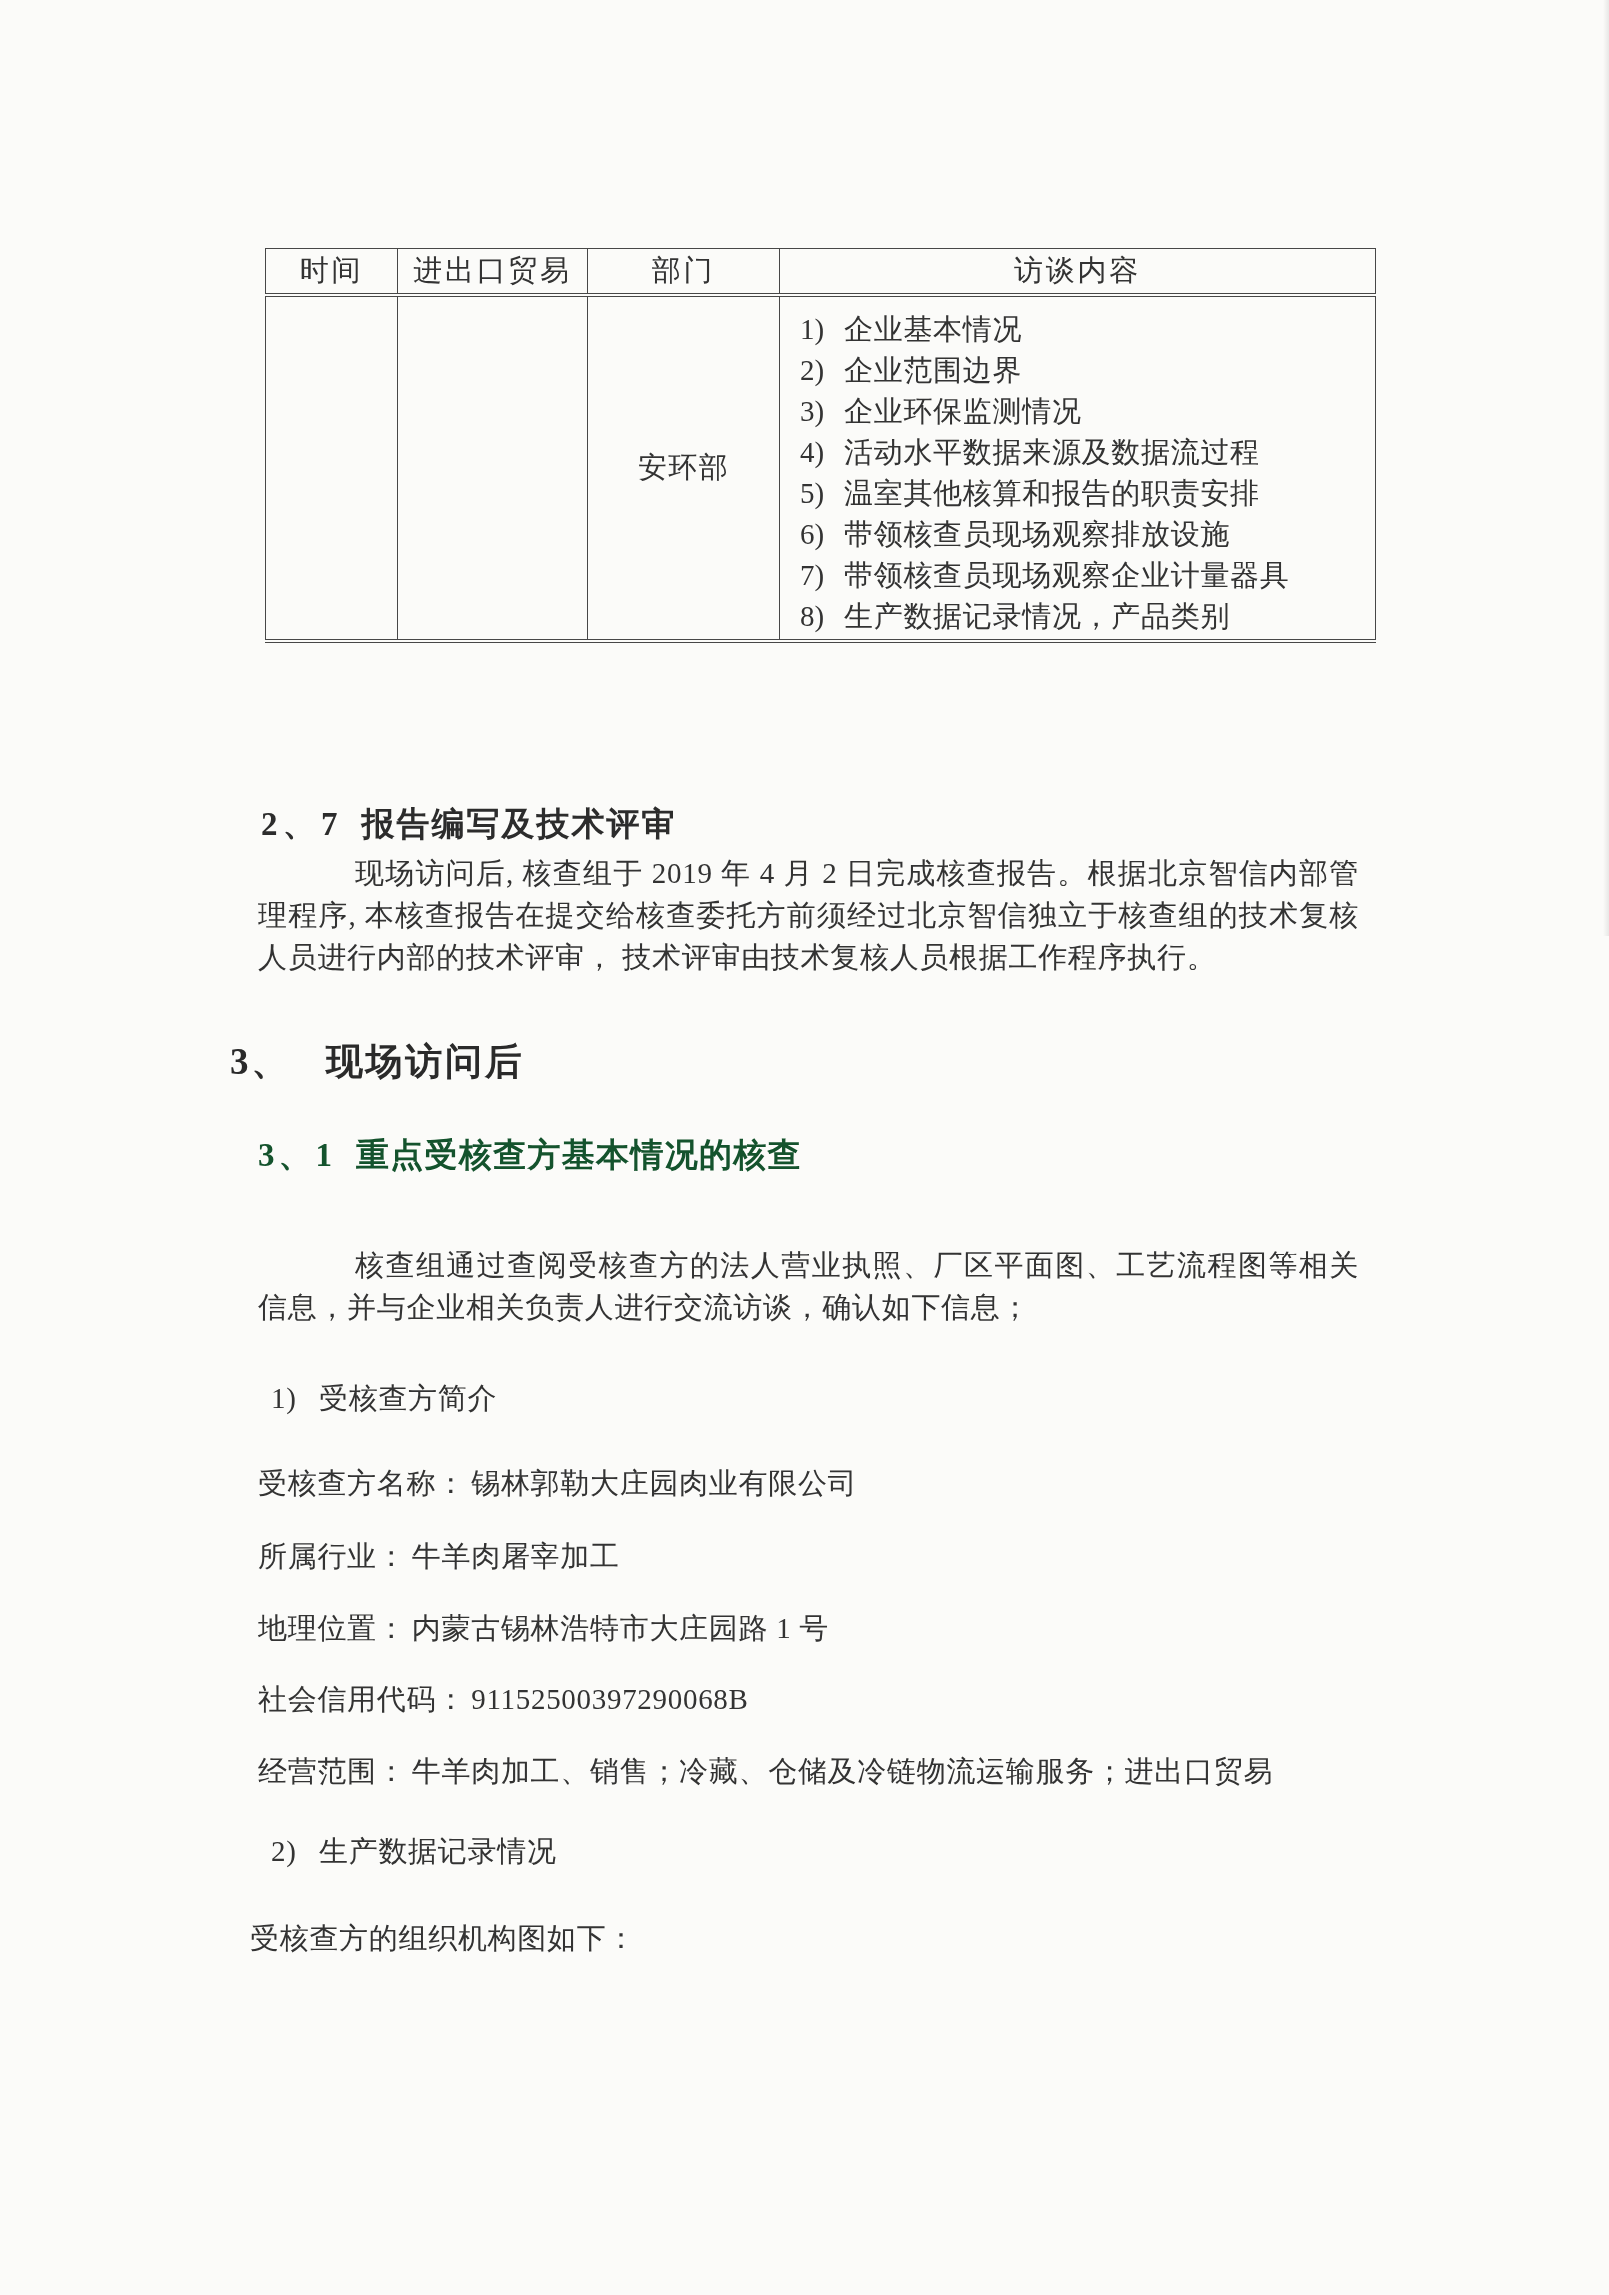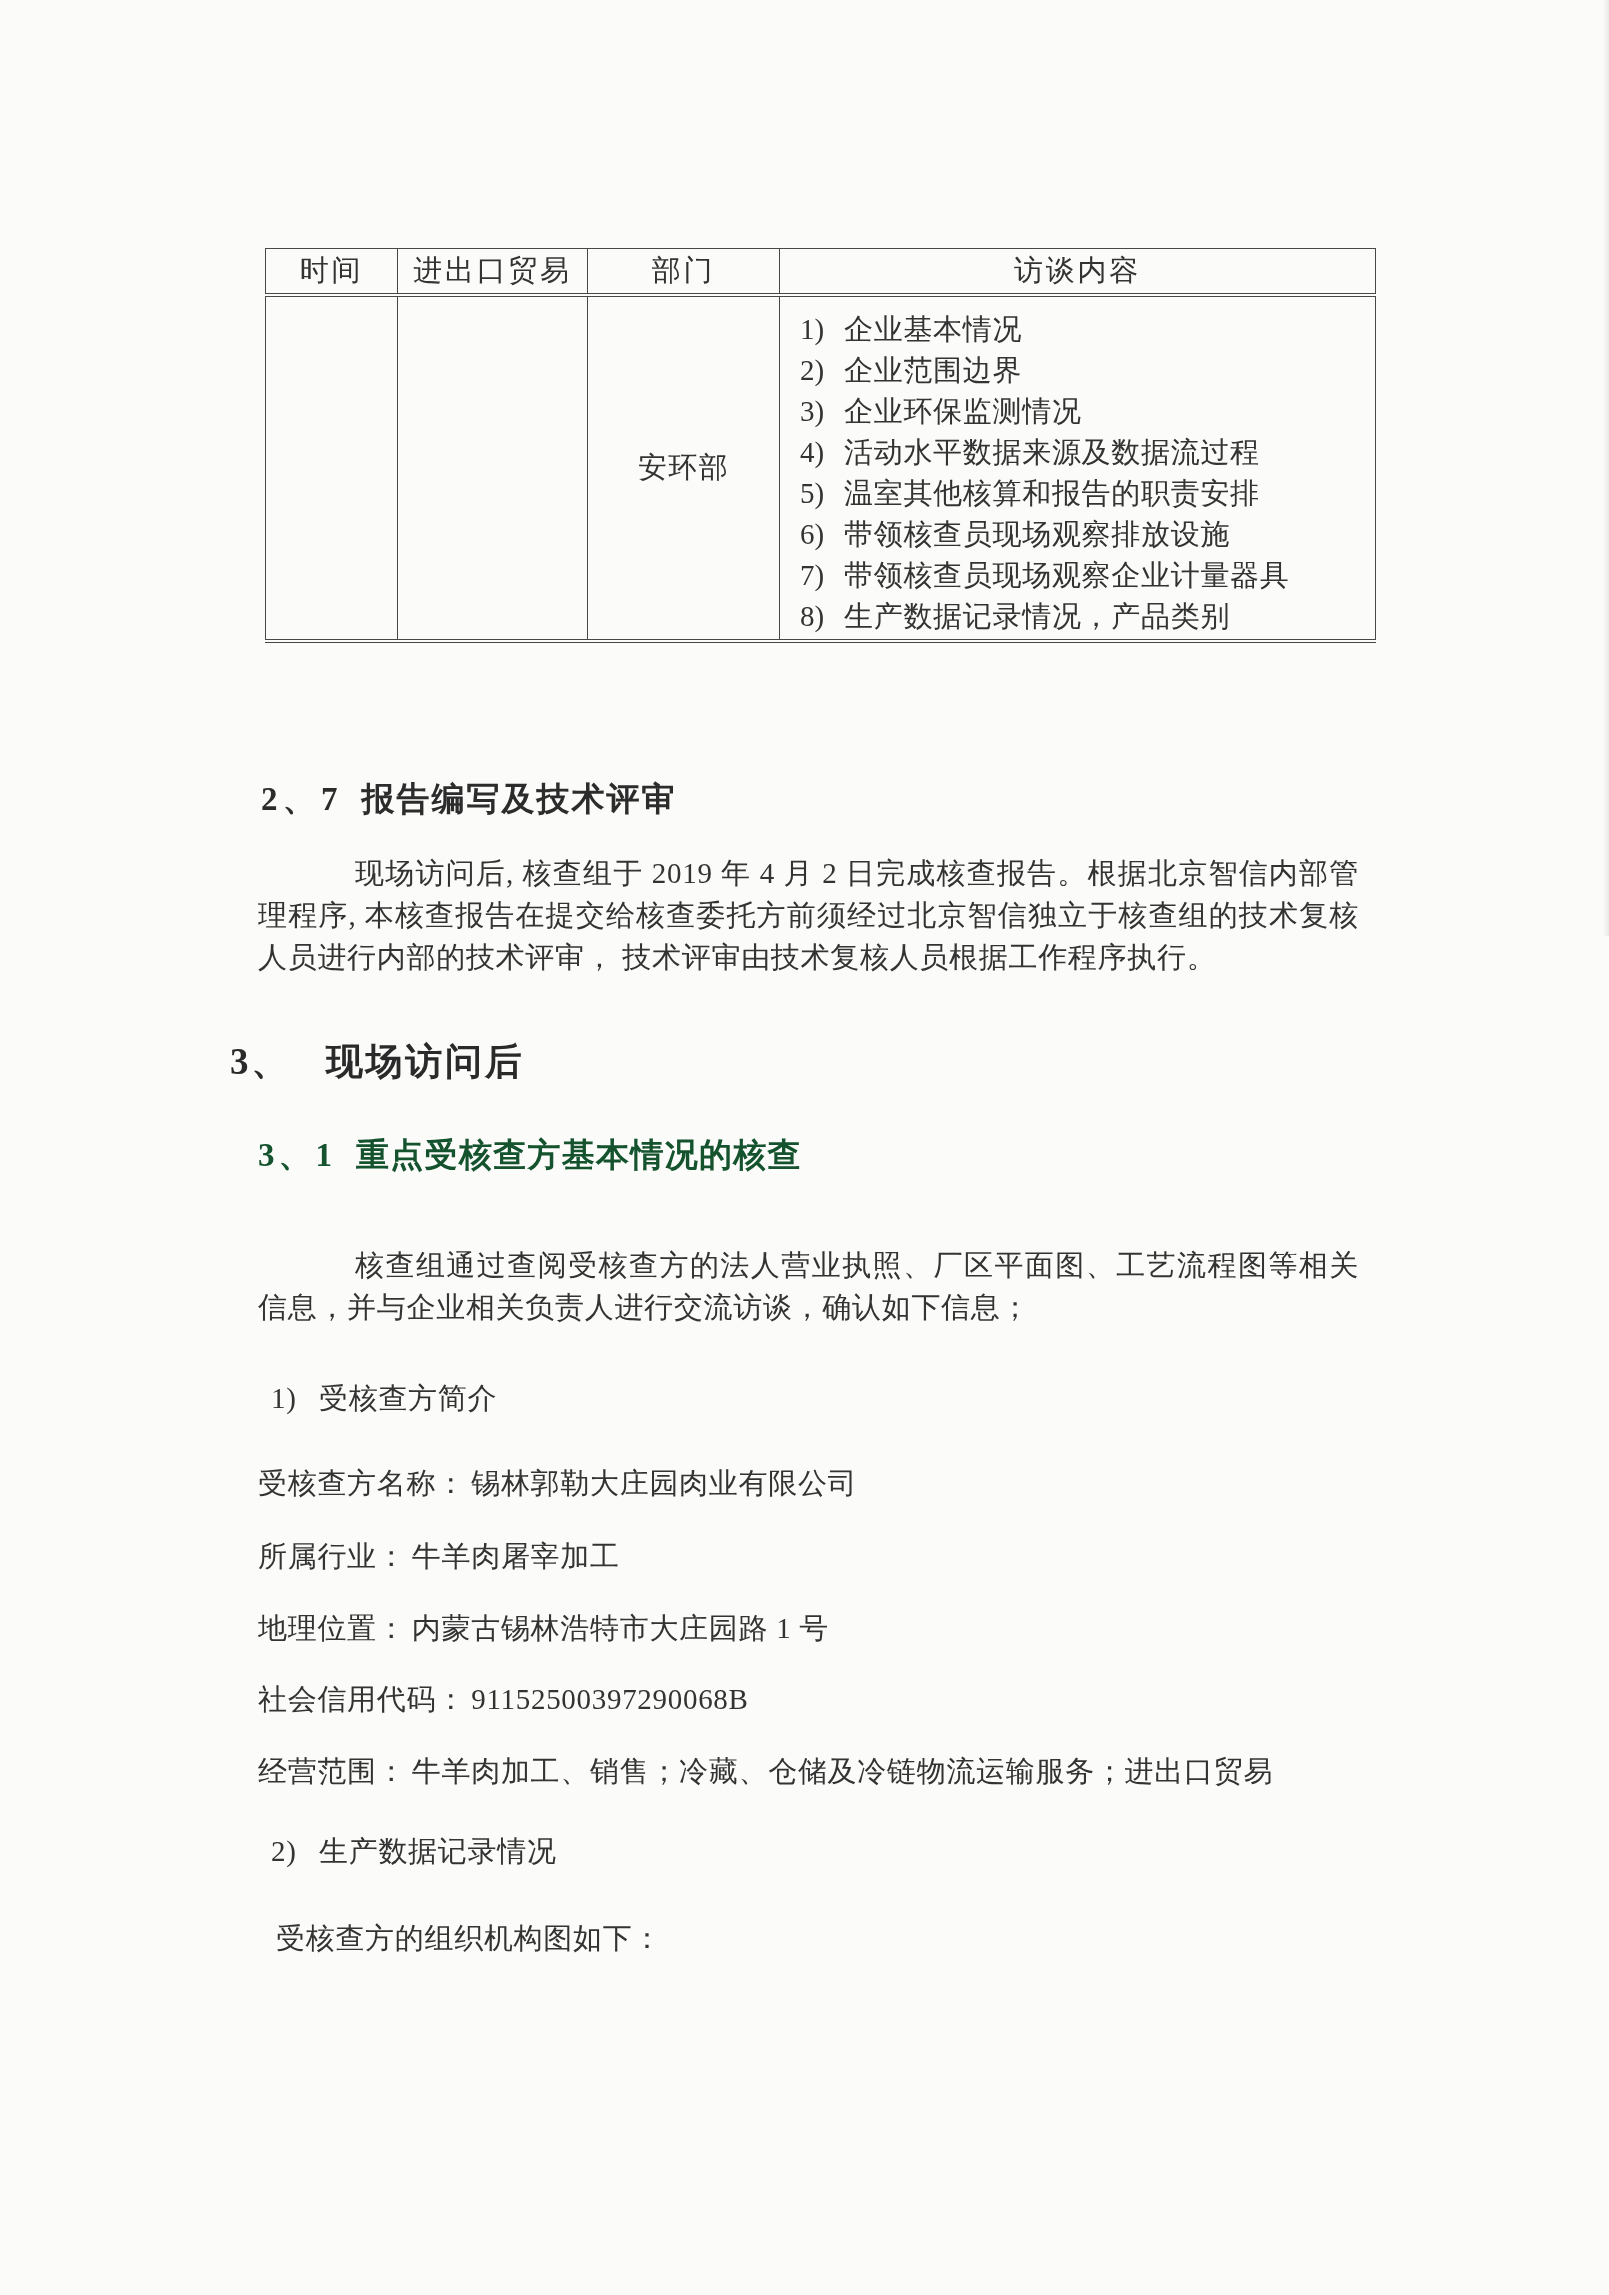--- a/index.html
+++ b/index.html
@@ -47,21 +47,21 @@
   .contents .li {
     display: flex; align-items: baseline;
     line-height: 41px; padding-left: 20px;
   }
   .contents .li:first-child { padding-top: 10.7px; }
   .contents .li .n { width: 44px; flex: none; }
   .contents .li .t { letter-spacing: 0.7px; }
 
   
   .h27 {
-    position: absolute; left: 261px; top: 777px;
+    position: absolute; left: 261px; top: 802px;
     font-size: 33px; font-weight: bold; color: #2c2c2c;
     letter-spacing: 2px;
   }
   .h27 .hnum { margin-right: 18.7px; letter-spacing: 5.3px; }
   .h3 {
     position: absolute; left: 230px; top: 1037px;
     font-size: 37px; font-weight: bold; color: #2a2a2a;
     letter-spacing: 2.7px;
   }
   .h3 .hnum { margin-right: 35px; }
@@ -97,21 +97,21 @@
     white-space: nowrap;
   }
   .field .lab { margin-right: 5.3px; }
   .f0 { top: 1464px; }
   .f1 { top: 1537px; }
   .f2 { top: 1609px; }
   .f3 { top: 1680px; }
   .f4 { top: 1752px; }
 
   .closing {
-    position: absolute; left: 276px; top: 1919px;
+    position: absolute; left: 250px; top: 1919px;
     font-size: 29px; color: #333; letter-spacing: 0.7px;
   }
 </style>
 </head>
 <body>
 
 <div class="page">
   <div class="scan-edge"></div>
 
   <table class="itv">

